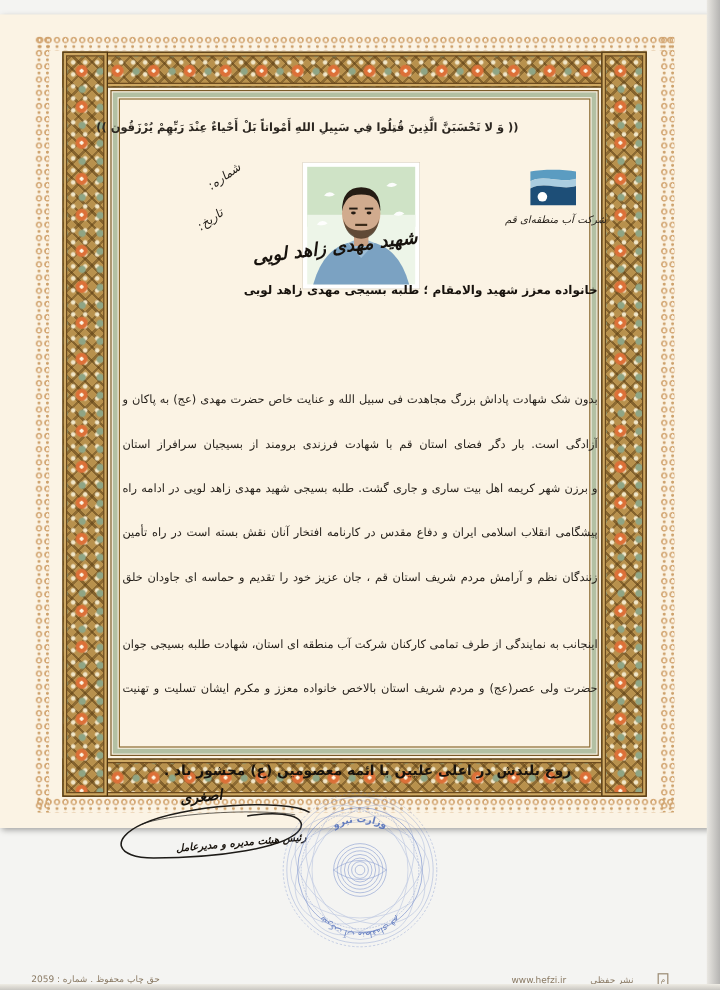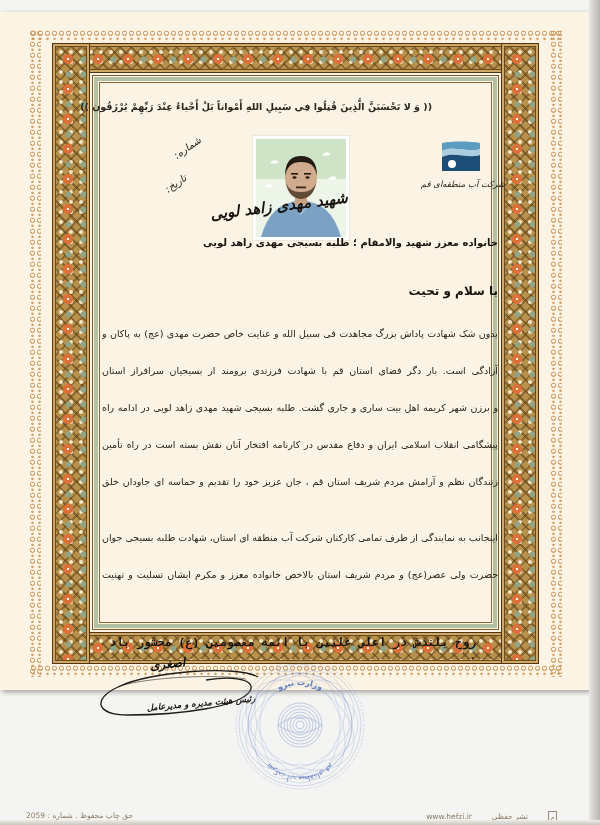--- a/index.html
+++ b/index.html
@@ -65,21 +65,21 @@
   .salutation{position:absolute;left:0;top:197px;width:396px;text-align:right;direction:rtl;
               font-size:12px;font-weight:bold;color:#17120d;}
 
   .para{position:absolute;left:0;width:396px;direction:rtl;font-size:9.5px;color:#221d17;}
   .para1{top:228px;}
   .para2{top:432px;}
   .jline{height:37px;line-height:37px;overflow:hidden;text-align:justify;text-align-last:justify;}
   .jlast{text-align-last:right;}
 
   .closing{position:absolute;left:0;top:548px;width:396px;direction:rtl;text-align:right;
-           padding-right:22px;font-size:11.5px;font-weight:bold;color:#17120d;font-family:Liberation Mono, monospace;}
+           padding-right:22px;font-size:11.5px;font-weight:bold;color:#17120d;}
 
   .sig-name{position:absolute;left:48px;top:570px;font-size:12px;font-style:italic;
             font-weight:bold;transform:rotate(-6deg);color:#15110c;}
   .sig-flourish{position:absolute;left:-14px;top:578px;width:178px;height:58px;}
   .sig-title{position:absolute;left:-6px;top:611px;width:210px;font-size:8.5px;font-style:italic;
              font-weight:bold;transform:rotate(-5deg);direction:rtl;text-align:center;color:#1a150f;}
 
   .stamp{position:absolute;left:130px;top:570px;width:136px;height:136px;opacity:.85;z-index:5;}
 
   .footer-left{position:absolute;left:26px;top:799px;font-size:7.5px;color:#8a7a64;direction:rtl;}
@@ -138,21 +138,20 @@
 
     <svg class="logo" viewBox="0 0 42 34">
       <path d="M2 3 C12 1 30 1 40 3 L40 9 C30 13 12 5 2 11 Z" fill="#5b9cc1"></path>
       <path d="M2 11 C12 5 30 13 40 9 L40 15 C28 19 14 11 2 17 Z" fill="#aacde0"></path>
       <path d="M2 17 C14 11 28 19 40 15 L40 31 L2 31 Z" fill="#1d4e77"></path>
       <circle cx="12" cy="24" r="4" fill="#ffffff"></circle>
     </svg>
     <div class="org">شرکت آب منطقه‌ای قم</div>
 
     <div class="heading">خانواده معزز شهید والامقام ؛ طلبه بسیجی مهدی زاهد لویی</div>
-    <div class="salutation">با سلام و تحیت</div>
 
     <div class="para para1">
       <div class="jline">بدون شک شهادت پاداش بزرگ مجاهدت فی سبیل الله و عنایت خاص حضرت مهدی (عج) به پاکان و رهروان حقیقت و</div>
       <div class="jline">آزادگی است. بار دگر فضای استان قم با شهادت فرزندی برومند از بسیجیان سرافراز استان عطرآگین شد و عطر شهادت در کوی</div>
       <div class="jline">و برزن شهر کریمه اهل بیت ساری و جاری گشت. طلبه بسیجی شهید مهدی زاهد لویی در ادامه راه جوانان غیرتمند قم که عنوان</div>
       <div class="jline">پیشگامی انقلاب اسلامی ایران و دفاع مقدس در کارنامه افتخار آنان نقش بسته است در راه تأمین امنیت و مقابله با اغتشاشگران و برهم</div>
       <div class="jline jlast">زنندگان نظم و آرامش مردم شریف استان قم ، جان عزیز خود را تقدیم و حماسه ای جاودان خلق نمود .</div>
     </div>
 
     <div class="para para2">

